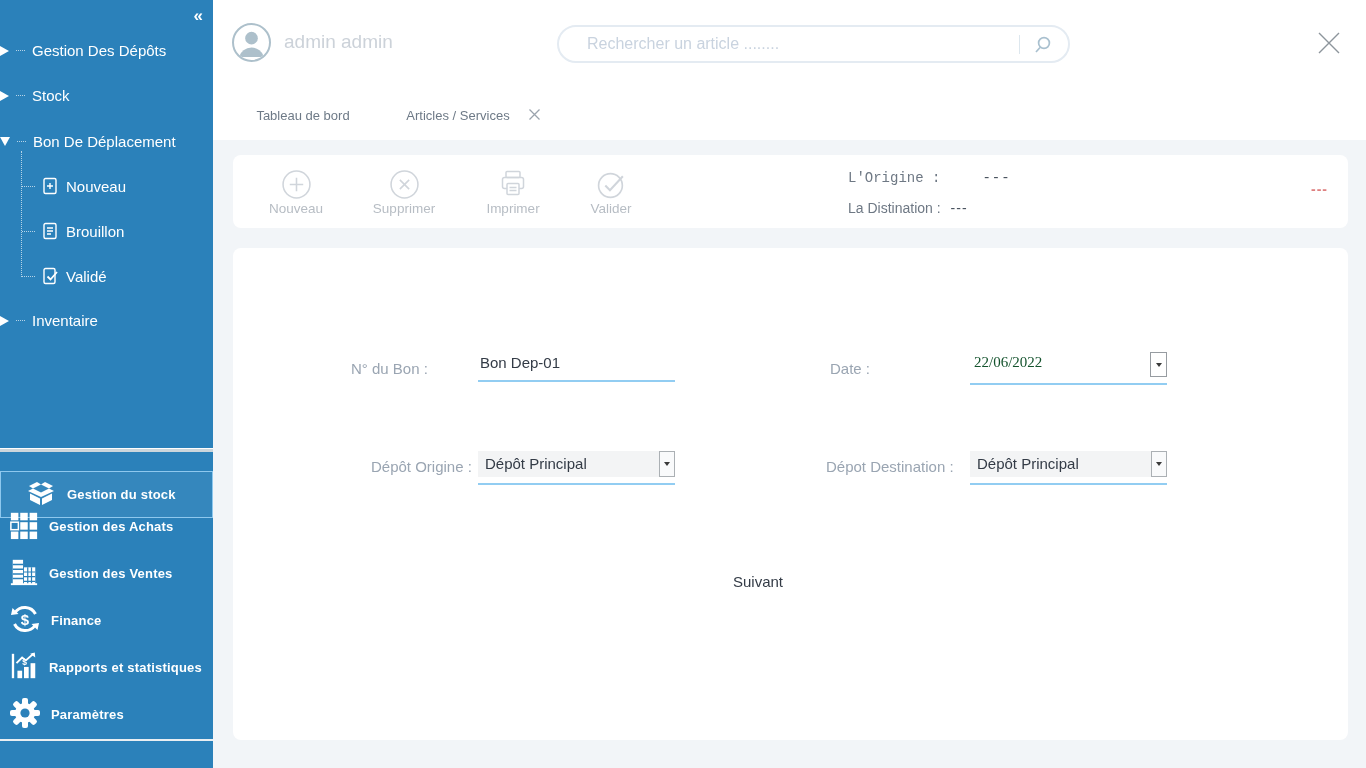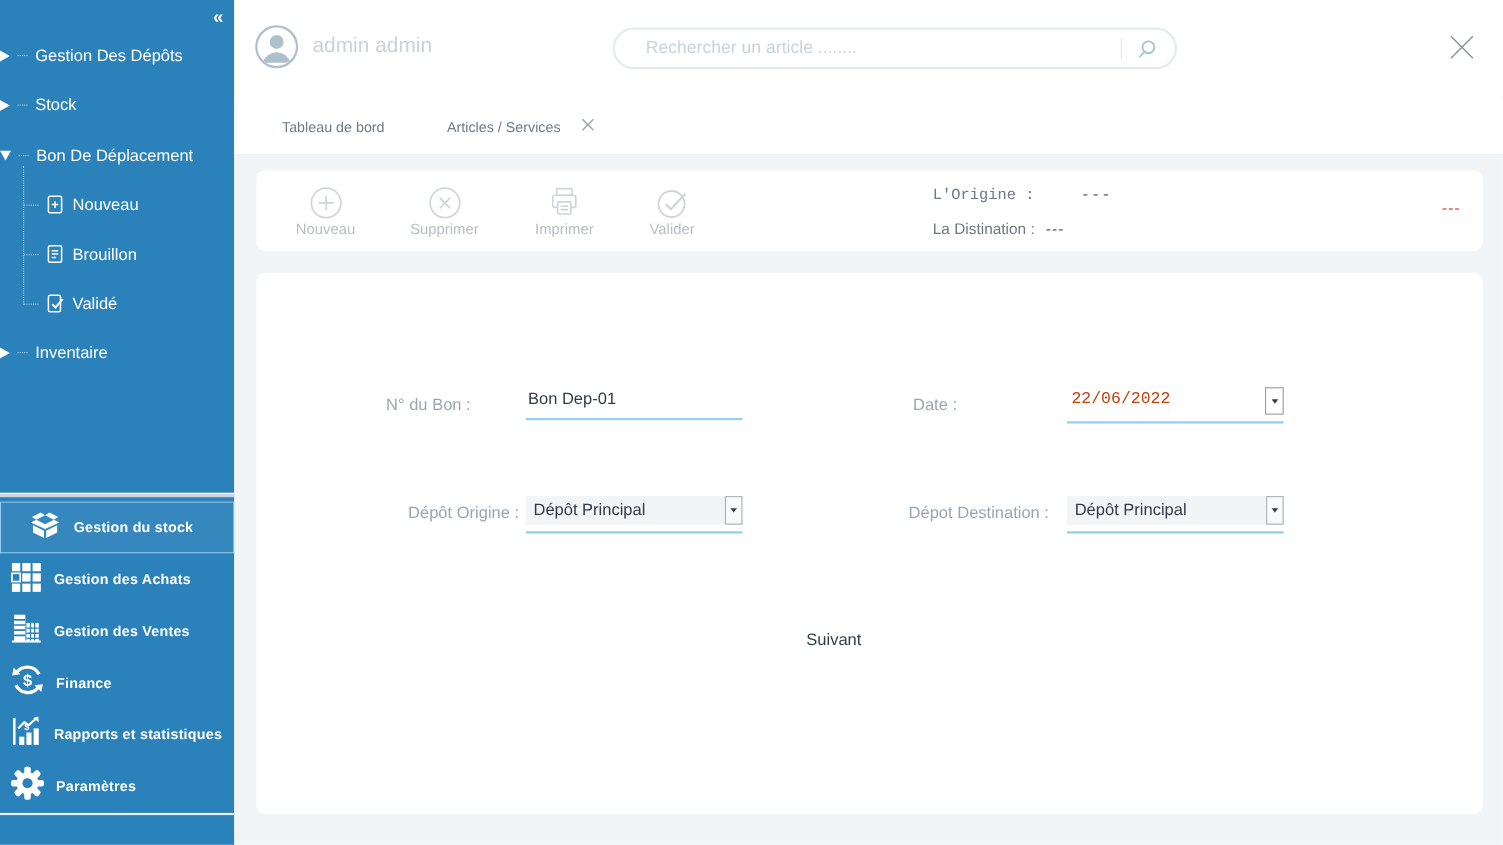--- a/index.html
+++ b/index.html
@@ -79,22 +79,22 @@
 
   
   .f-label { position:absolute; font-size:15px; color:#9aa5b2; white-space:nowrap; }
   .f-input { position:absolute; width:197px; }
   .f-input input { width:100%; border:none; outline:none; font-size:15px;
     color:#333b46; padding:0 2px 9px 2px; background:transparent;
     border-bottom:2px solid #92cdf2; font-family:"Liberation Sans",sans-serif; }
   .datewrap { position:absolute; width:197px; border-bottom:2px solid #92cdf2;
     height:33px; }
   .datewrap input { width:160px; border:none; outline:none; font-size:15px;
-    color:#c2410c; padding:2px 0 0 4px; background:transparent;
-    font-family:Liberation Mono, monospace; }
+    color:#14532d; padding:2px 0 0 4px; background:transparent;
+    font-family:Liberation Serif, serif; }
   .date-btn { position:absolute; right:0; top:0; width:17px; height:25px;
     border:1px solid #979ca1; background:#fff; display:flex; align-items:center;
     justify-content:center; cursor:pointer; }
   .caret { width:0; height:0; border-top:4px solid #3a3a3a;
     border-left:3.5px solid transparent; border-right:3.5px solid transparent; }
   .combo-wrap { position:absolute; width:197px; }
   .combo { position:relative; height:26px; background:#f3f4f5; cursor:pointer; }
   .combo .cval { font-size:15px; color:#333b46; padding:4px 0 0 7px; }
   .combo-btn { position:absolute; right:0; top:0; width:16px; height:26px;
     border:1px solid #abb0b4; background:#f9fafb; display:flex;
@@ -161,21 +161,21 @@
   </div>
 
   <div class="t-row" style="top:312px;">
     <span class="arr-r"></span>
     <span class="dot-h"></span>
     <span>Inventaire</span>
   </div>
 
   <div class="mod-divider"></div>
 
-  <div class="module active" style="top:456px;padding-left:24px;">
+  <div class="module active" style="top:471px;padding-left:24px;">
     <span>
       <svg width="32" height="30" viewBox="0 0 32 30" fill="#fff">
         <path d="M4 8 L12 4 L16 6.5 L8 10.5 Z"></path>
         <path d="M28 8 L20 4 L16 6.5 L24 10.5 Z"></path>
         <path d="M8 10.5 L16 14.5 L24 10.5 L29 13 L16 19 L3 13 Z"></path>
         <path d="M5 15.5 L15 20.5 L15 27 L5 22 Z"></path>
         <path d="M27 15.5 L17 20.5 L17 27 L27 22 Z"></path>
       </svg>
     </span>
     <span class="mlabel">Gestion du stock</span>

